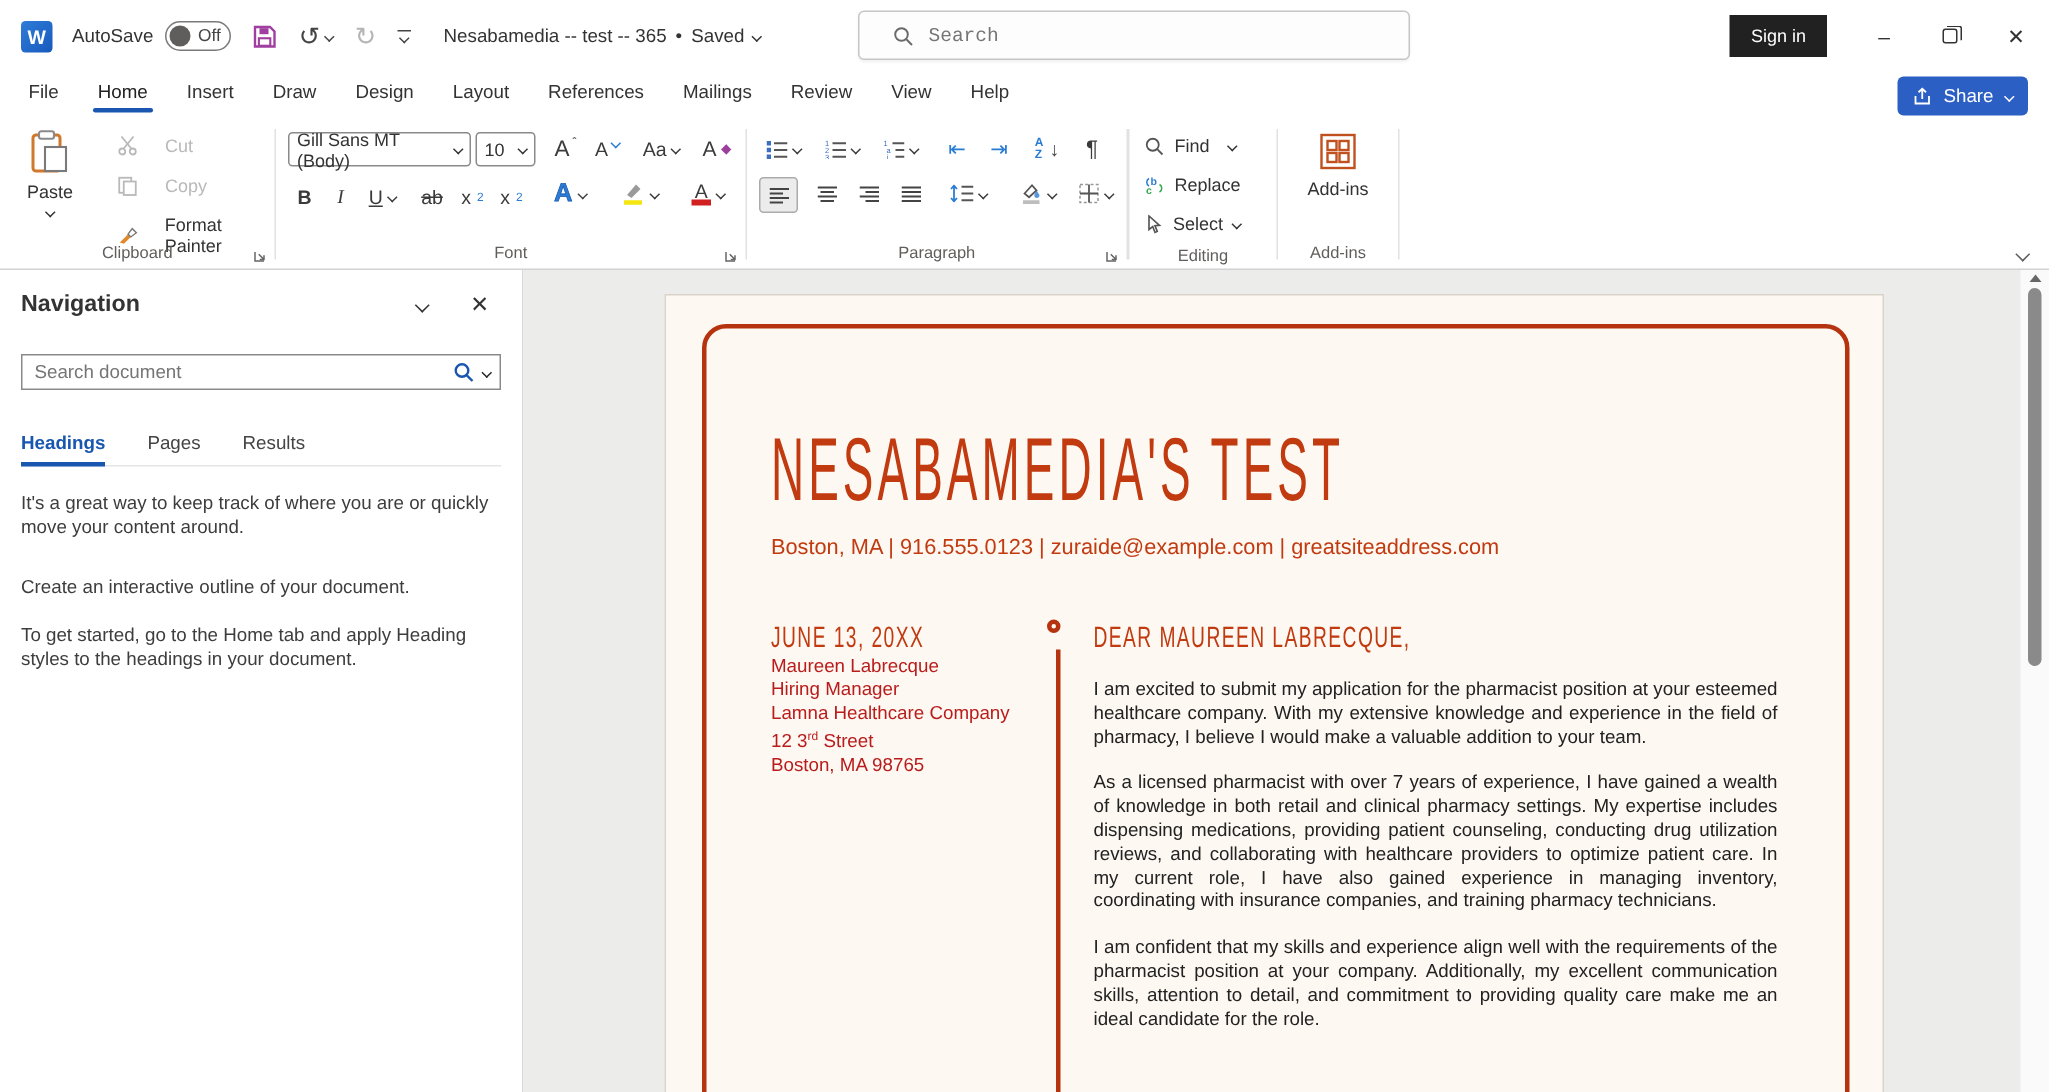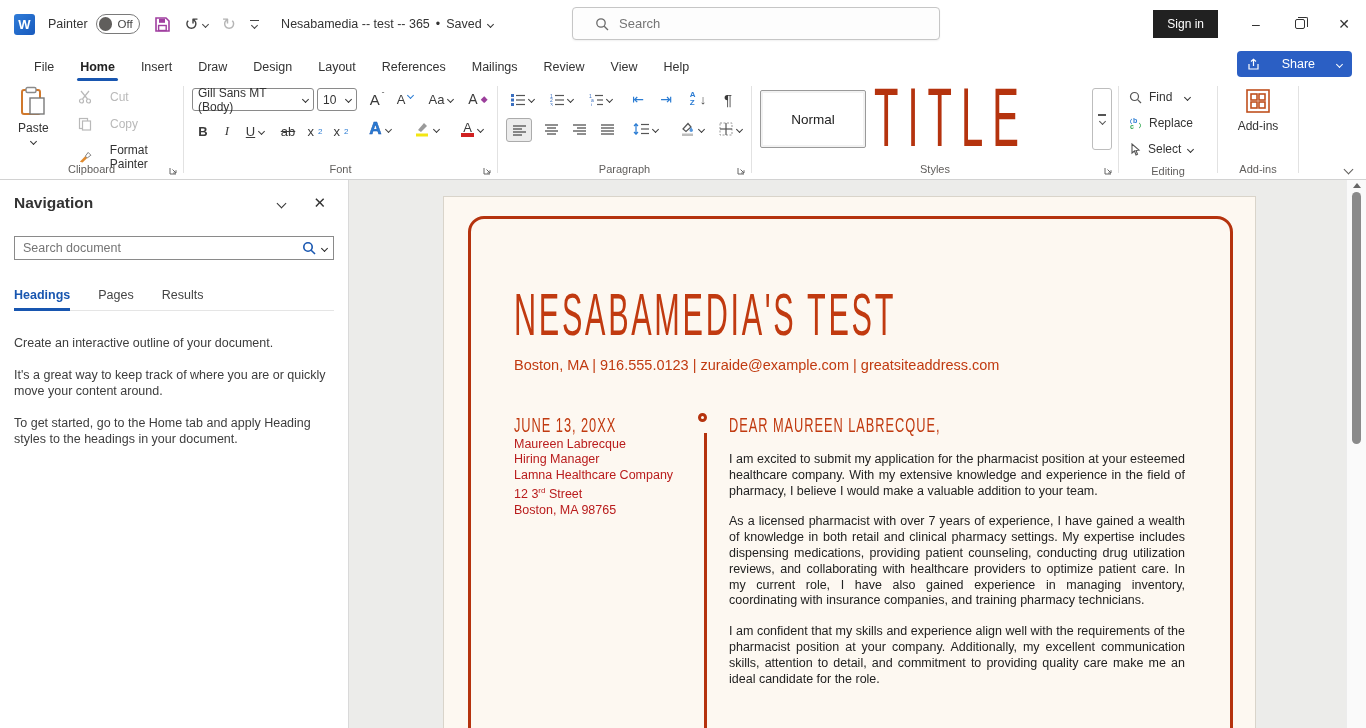--- a/index.html
+++ b/index.html
@@ -10,32 +10,32 @@
   
   .titlebar{height:48px;display:flex;align-items:center;position:relative;background:#fff}
   .word-logo{width:21px;height:21px;margin:0 13px 0 14px;background:linear-gradient(135deg,#2f7cd8,#185abd);border-radius:3px;color:#fff;font-weight:bold;font-size:13px;display:flex;align-items:center;justify-content:center}
   .autosave{display:flex;align-items:center;gap:8px;font-size:12.5px;color:#333}
   .toggle{width:44px;height:20px;border:1px solid #7a7a7a;border-radius:10px;display:flex;align-items:center;padding:0 6px 0 2px;gap:5px;font-size:11.5px;color:#444}
   .knob{width:14px;height:14px;border-radius:50%;background:#605e5c}
   .tb-btn{display:flex;align-items:center;justify-content:center;color:#444;margin-left:14px}
   .disabled{color:#b5b5b5}
   .doc-title{display:flex;align-items:center;gap:6px;font-size:12.5px;color:#333;margin-left:22px}
   .tb-search{position:absolute;left:572px;top:7px;width:368px;height:33px;border:1px solid #c6c6c6;border-radius:4px;background:#fdfdfd;display:flex;align-items:center;padding-left:22px;gap:10px;box-shadow:0 1px 2px rgba(0,0,0,.06)}
-  .tb-search input{border:none;outline:none;background:transparent;font-size:13px;color:#333;width:280px;font-family:Liberation Sans, sans-serif}
+  .tb-search input{border:none;outline:none;background:transparent;font-size:13px;color:#333;width:280px;font-family:Liberation Mono, monospace}
   .tb-right{position:absolute;right:0;top:0;height:48px;display:flex;align-items:center}
   .signin{background:#212121;color:#fff;font-size:12px;padding:7px 14px;margin-right:16px}
   .winbtn{width:44px;height:48px;display:flex;align-items:center;justify-content:center;color:#333;font-size:14px}
   .restore-glyph{width:10px;height:10px;border:1px solid #333;border-radius:2px;position:relative}
   .restore-glyph:before{content:"";position:absolute;left:2px;top:-3px;width:9px;height:9px;border-top:1px solid #333;border-right:1px solid #333;border-radius:0 2px 0 0}
   
-  .tabrow{height:32px;display:flex;align-items:flex-end;padding-left:21px;position:relative}
+  .tabrow{height:32px;display:flex;align-items:flex-start;padding-left:6px;position:relative}
   .rtab{font-size:12.5px;color:#333;padding:6px 13px;position:relative}
-  .rtab.active{font-weight:700;color:#222}
+  .rtab.active{font-weight:400;color:#222}
   .rtab.active:after{content:"";position:absolute;left:10px;right:10px;bottom:-1px;height:3px;border-radius:2px;background:#1856b0}
-  .share-btn{position:absolute;right:14px;top:3px;height:26px;background:#2b5fc4;color:#fff;border-radius:4px;display:flex;align-items:center;gap:22px;padding:0 10px;font-size:12.5px}
+  .share-btn{position:absolute;right:14px;top:3px;height:26px;background:#2b5fc4;color:#fff;border-radius:4px;display:flex;align-items:center;gap:8px;padding:0 10px;font-size:12.5px}
   
   .ribbon{height:100px;display:flex;border-bottom:1px solid #d2d2d2;background:#fff}
   .rgroup{display:flex;flex-direction:column;position:relative}
   .gsep{width:1px;background:#e2e2e2;margin:6px 0}
   .gbody{flex:1;position:relative}
   .glabel{height:20px;display:flex;align-items:center;justify-content:center;font-size:11px;color:#605e5c;gap:6px;position:relative}
   .launcher{position:absolute;right:5px;bottom:4px;color:#666}
   .bigbtn{position:absolute;display:flex;flex-direction:column;align-items:center;font-size:12px;color:#333}
   .smallrow{position:absolute;display:flex;align-items:center;gap:18px;font-size:12px;color:#b9b9b9}
   .smallrow.on{color:#333}
@@ -91,21 +91,21 @@
   .ugly-underline{text-decoration:underline}
 </style>
 </head>
 <body>
 
 <div class="titlebar">
   <div class="word-logo">
       <span>W</span>
     </div>
   <div class="autosave">
-    <span>Painter</span>
+    <span>AutoSave</span>
     <span class="toggle">
         <span class="knob"></span>
         <span>Off</span>
       </span>
   </div>
   <div class="tb-btn">
     <svg width="17" height="17" viewBox="0 0 17 17">
         <path d="M2 2h10l3 3v10H2z" fill="none" stroke="#a03fa0" stroke-width="1.6"></path>
         <rect x="5" y="2.8" width="6" height="4" fill="#a03fa0"></rect>
         <rect x="4.6" y="9.5" width="7.6" height="5" fill="none" stroke="#a03fa0" stroke-width="1.4"></rect>
@@ -394,43 +394,20 @@
       <span class="launcher">
           <svg width="9" height="9" viewBox="0 0 9 9">
             <path d="M1 2v6h6" fill="none" stroke="#666" stroke-width="1"></path>
             <path d="M3.5 3.5 7 7M7 4.2V7H4.2" fill="none" stroke="#666" stroke-width="1"></path>
           </svg>
         </span>
     </div>
   </div>
   <div class="gsep"></div>
 
-  <div class="rgroup" style="width:366px">
-    <div class="gbody">
-      <div class="style-card">
-          <span>Normal</span>
-        </div>
-      <div class="style-title">
-          <span>TITLE</span>
-        </div>
-      <div class="gallery-side">
-          <span class="bar"></span>
-          <span class="chev" style="margin:0"></span>
-        </div>
-    </div>
-    <div class="glabel">
-        <span>Styles</span>
-      <span class="launcher">
-          <svg width="9" height="9" viewBox="0 0 9 9">
-            <path d="M1 2v6h6" fill="none" stroke="#666" stroke-width="1"></path>
-            <path d="M3.5 3.5 7 7M7 4.2V7H4.2" fill="none" stroke="#666" stroke-width="1"></path>
-          </svg>
-        </span>
-    </div>
-  </div>
   <div class="gsep"></div>
 
   <div class="rgroup" style="width:98px">
     <div class="gbody" style="padding-top:4px">
       <div class="edit-row">
         <svg width="13" height="13" viewBox="0 0 13 13">
             <circle cx="5.5" cy="5.5" r="4" fill="none" stroke="#555" stroke-width="1.2"></circle>
             <line x1="8.6" y1="8.6" x2="12" y2="12" stroke="#555" stroke-width="1.2"></line>
           </svg>
         <span>Find</span>
@@ -502,22 +479,22 @@
           <line x1="9.2" y1="9.2" x2="13" y2="13" stroke="#1856b0" stroke-width="1.6"></line>
         </svg>
       <span class="chev"></span>
     </div>
     <div class="nav-tabs">
       <span class="ntab active">Headings</span>
       <span class="ntab">Pages</span>
       <span class="ntab">Results</span>
     </div>
     <div class="nav-text">
+      <p>It's a great way to keep track of where you are or quickly move your content around.</p>
       <p style="margin-top:24px">Create an interactive outline of your document.</p>
-      <p>It's a great way to keep track of where you are or quickly move your content around.</p>
       <p>To get started, go to the Home tab and apply Heading styles to the headings in your document.</p>
     </div>
   </div>
 
   <div class="canvas">
     <div class="page">
       <div class="red-frame"></div>
       <div class="letter-title"><span>NESABAMEDIA'S TEST</span></div>
       <div class="contact">Boston, MA | 916.555.0123 | zuraide@example.com | greatsiteaddress.com</div>
 

